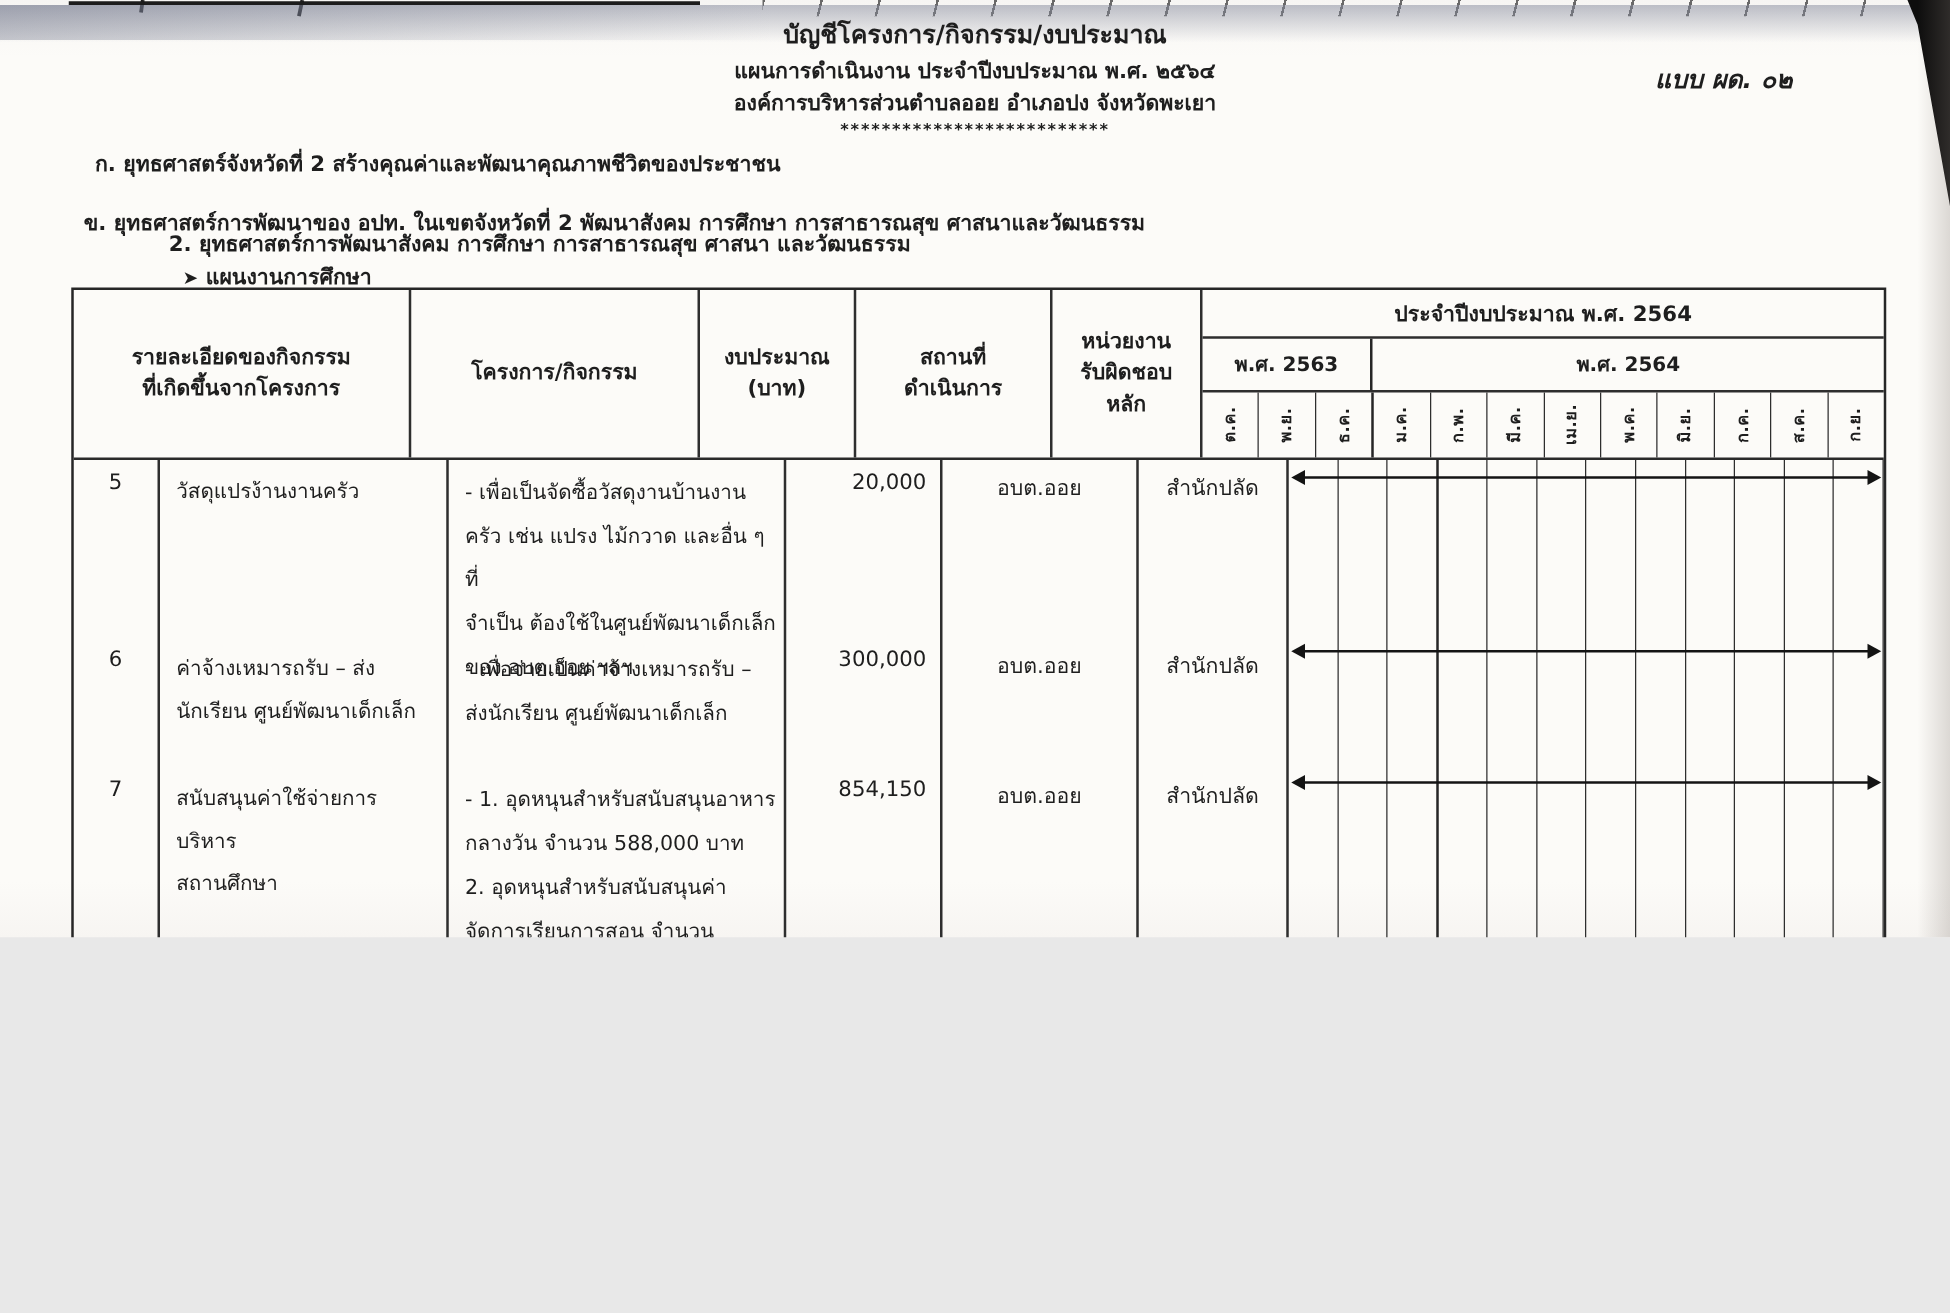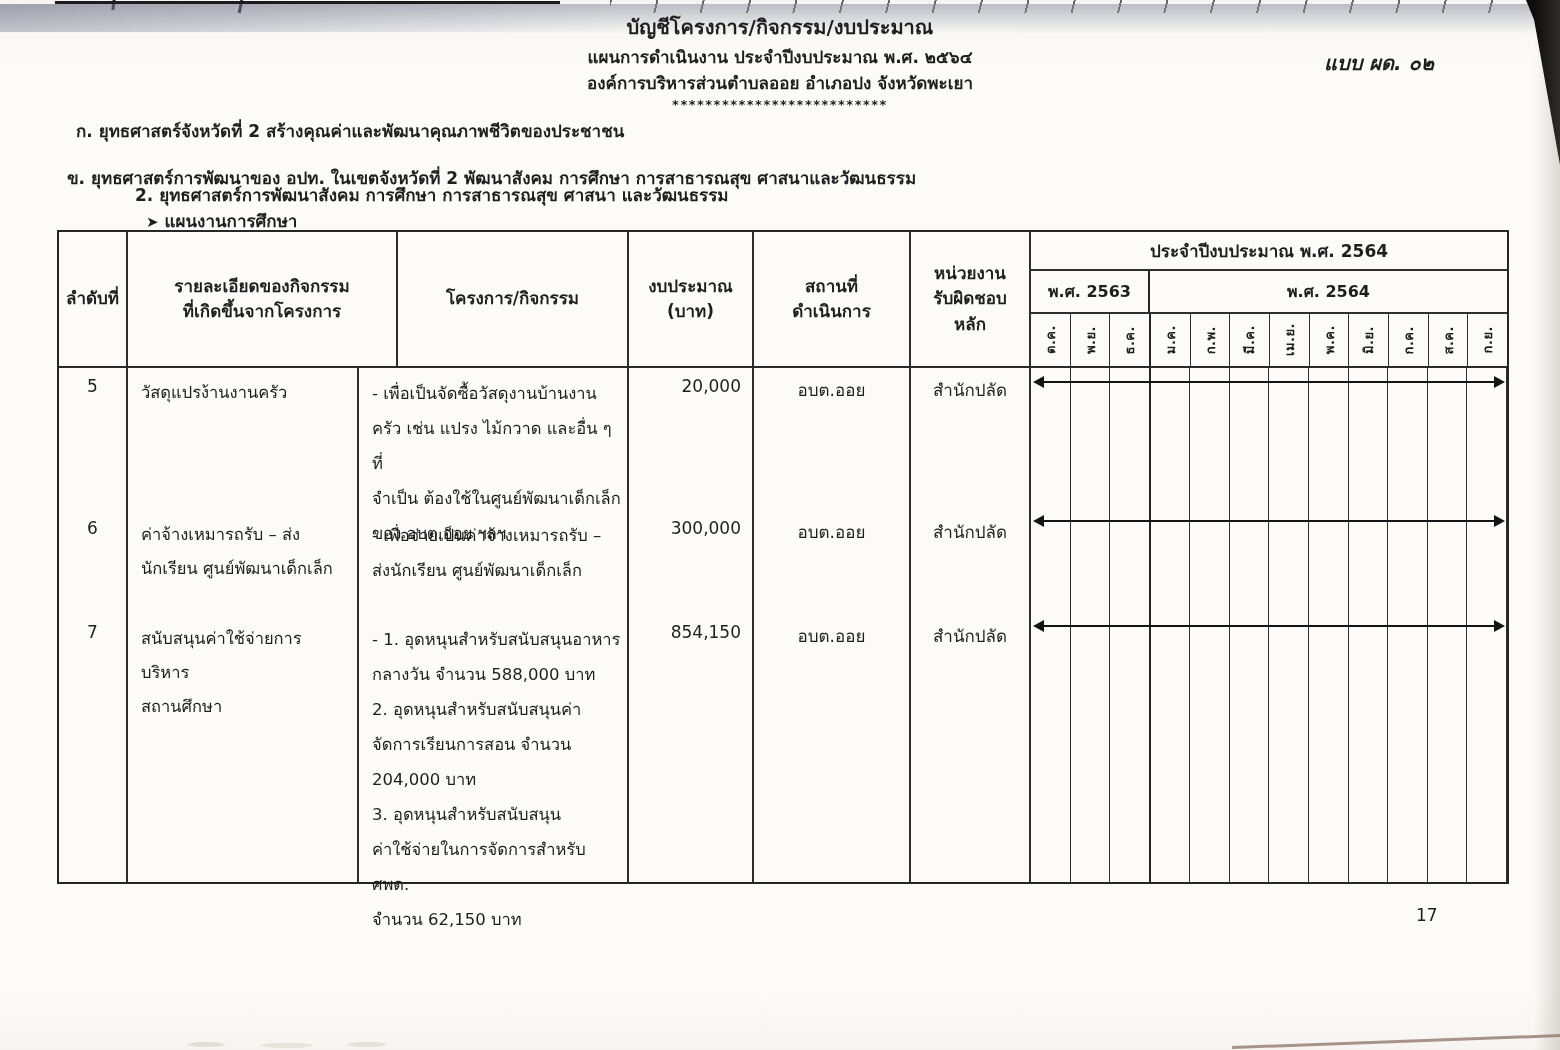--- a/index.html
+++ b/index.html
@@ -1,17 +1,17 @@
 <!DOCTYPE html>
 <html><head>
 <meta charset="utf-8">
 <style>
   html,body{margin:0;padding:0;background:#e8e8e8;}
   .page{
-    position:relative; width:1560px; height:1050px; overflow:hidden;
+    position:relative; width:1560px; height:750px; overflow:hidden;
     background:linear-gradient(180deg,#f6f5f3 0%, #fcfbf8 6%, #fcfbf8 94%, #f7f5f2 100%);
     font-family:"DejaVu Sans","Liberation Sans",sans-serif; color:#1e1e1e;
   }
   
   .shadow-top{position:absolute;left:0;top:4px;width:100%;height:30px;
     background:linear-gradient(180deg,rgba(128,133,152,.50) 0%,rgba(140,144,160,.30) 45%,rgba(245,245,245,0) 100%);}
   .shadow-top-left{position:absolute;left:0;top:4px;width:620px;height:28px;
     background:linear-gradient(90deg,rgba(100,106,128,.35),rgba(100,106,128,0));}
   .edge-line{position:absolute;left:55px;top:1px;width:505px;height:3px;background:#1c1c1c;}
   .edge-tick{position:absolute;top:0;width:3px;height:10px;background:#1c1c1c;}
@@ -109,21 +109,20 @@
 
   <div class="strategy s1">ก. ยุทธศาสตร์จังหวัดที่ 2 สร้างคุณค่าและพัฒนาคุณภาพชีวิตของประชาชน</div>
   <div class="strategy s2">ข. ยุทธศาสตร์การพัฒนาของ อปท. ในเขตจังหวัดที่ 2 พัฒนาสังคม การศึกษา การสาธารณสุข ศาสนาและวัฒนธรรม</div>
   <div class="strategy s3">2. ยุทธศาสตร์การพัฒนาสังคม การศึกษา การสาธารณสุข ศาสนา และวัฒนธรรม</div>
   <div class="strategy plan-line">
     <span class="arrow-glyph">➤</span><span>แผนงานการศึกษา</span>
   </div>
 
   <div class="tbl">
     <div class="thead">
-      <div class="hc w-no">ลำดับที่</div>
       <div class="hc w-det pre">รายละเอียดของกิจกรรม
 ที่เกิดขึ้นจากโครงการ</div>
       <div class="hc w-proj">โครงการ/กิจกรรม</div>
       <div class="hc w-bud pre">งบประมาณ
 (บาท)</div>
       <div class="hc w-pla pre">สถานที่
 ดำเนินการ</div>
       <div class="hc w-uni pre">หน่วยงาน
 รับผิดชอบ
 หลัก</div>

